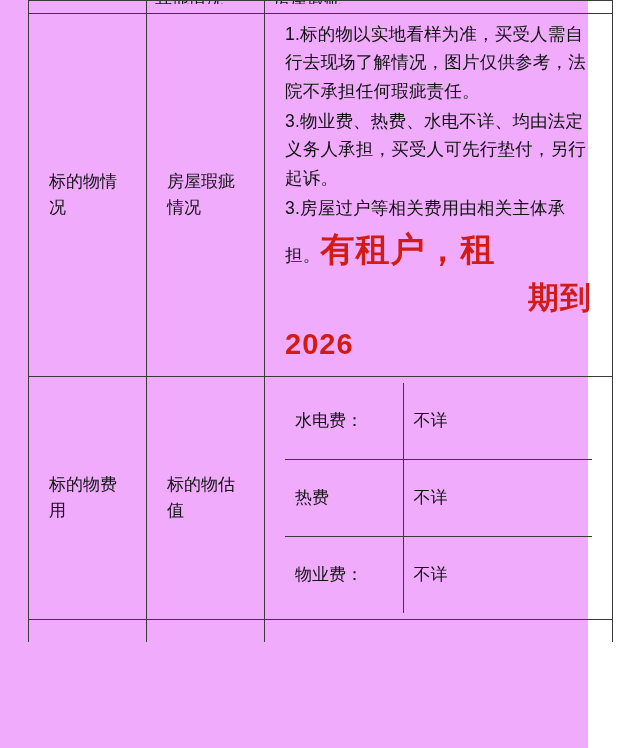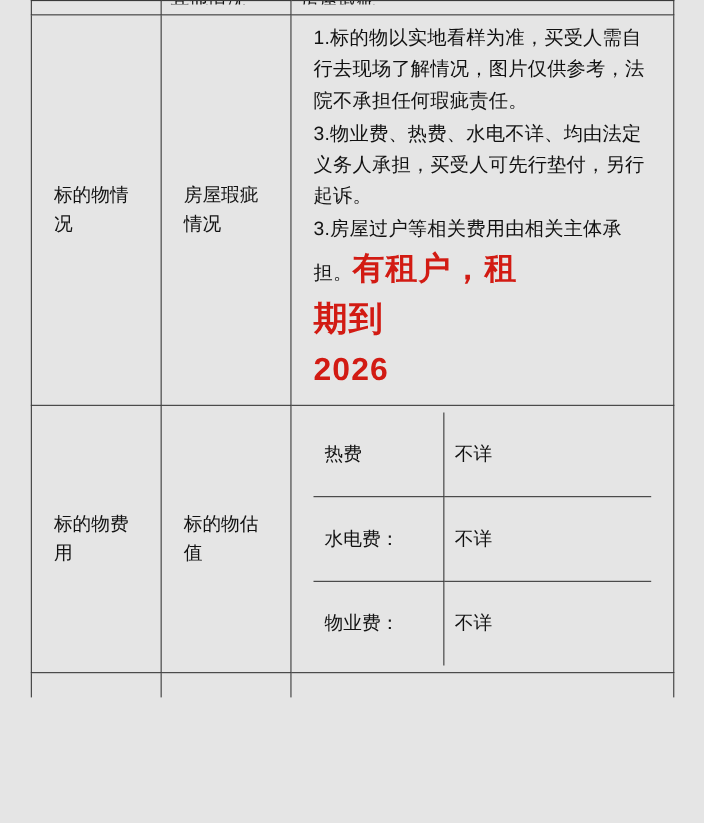--- a/index.html
+++ b/index.html
@@ -9,23 +9,23 @@
   }
   body {
     width: 640px;
     height: 748px;
     overflow: hidden;
     font-family: "Liberation Sans", sans-serif;
     color: #1a1a1a;
   }
   .page {
     position: relative;
-    width: 640px;
+    width: 588px;
     height: 748px;
-    background: #e5e5e5;
+    background: #f0abfc;
   }
   
   .doc-table {
     position: absolute;
     left: 28px;
     top: 0px;
     width: 584px;
     border-collapse: collapse;
     table-layout: fixed;
   }
@@ -72,25 +72,26 @@
     letter-spacing: 0.2px;
   }
   .redtext {
     color: #d21b13;
     font-weight: bold;
     font-size: 31px;
     line-height: 1.35;
     letter-spacing: 1px;
     display: block;
     margin-top: -2px;
+    text-align: right;
   }
   .red-inline {
     color: #d21b13;
     font-weight: bold;
-    font-size: 29px;
+    font-size: 34px;
     letter-spacing: 1px;
   }
   .red-year {
     color: #d21b13;
     font-weight: bold;
     font-size: 29px;
     letter-spacing: 1px;
     display: block;
     margin-top: 2px;
   }
@@ -181,25 +182,25 @@
       <td class="cell-mid">标的物费用</td>
       <td class="cell-mid">标的物估值</td>
       <td class="fee-wrap">
         <table class="fee-table">
           <colgroup>
             <col class="fee-label">
             <col>
           </colgroup>
           <tbody>
                 <tr>
-            <td>热费</td>
+            <td>水电费：</td>
             <td>不详</td>
           </tr>
           <tr>
-            <td>水电费：</td>
+            <td>热费</td>
             <td>不详</td>
           </tr>
           <tr>
             <td>物业费：</td>
             <td>不详</td>
           </tr>
         </tbody>
             </table>
       </td>
     </tr>

